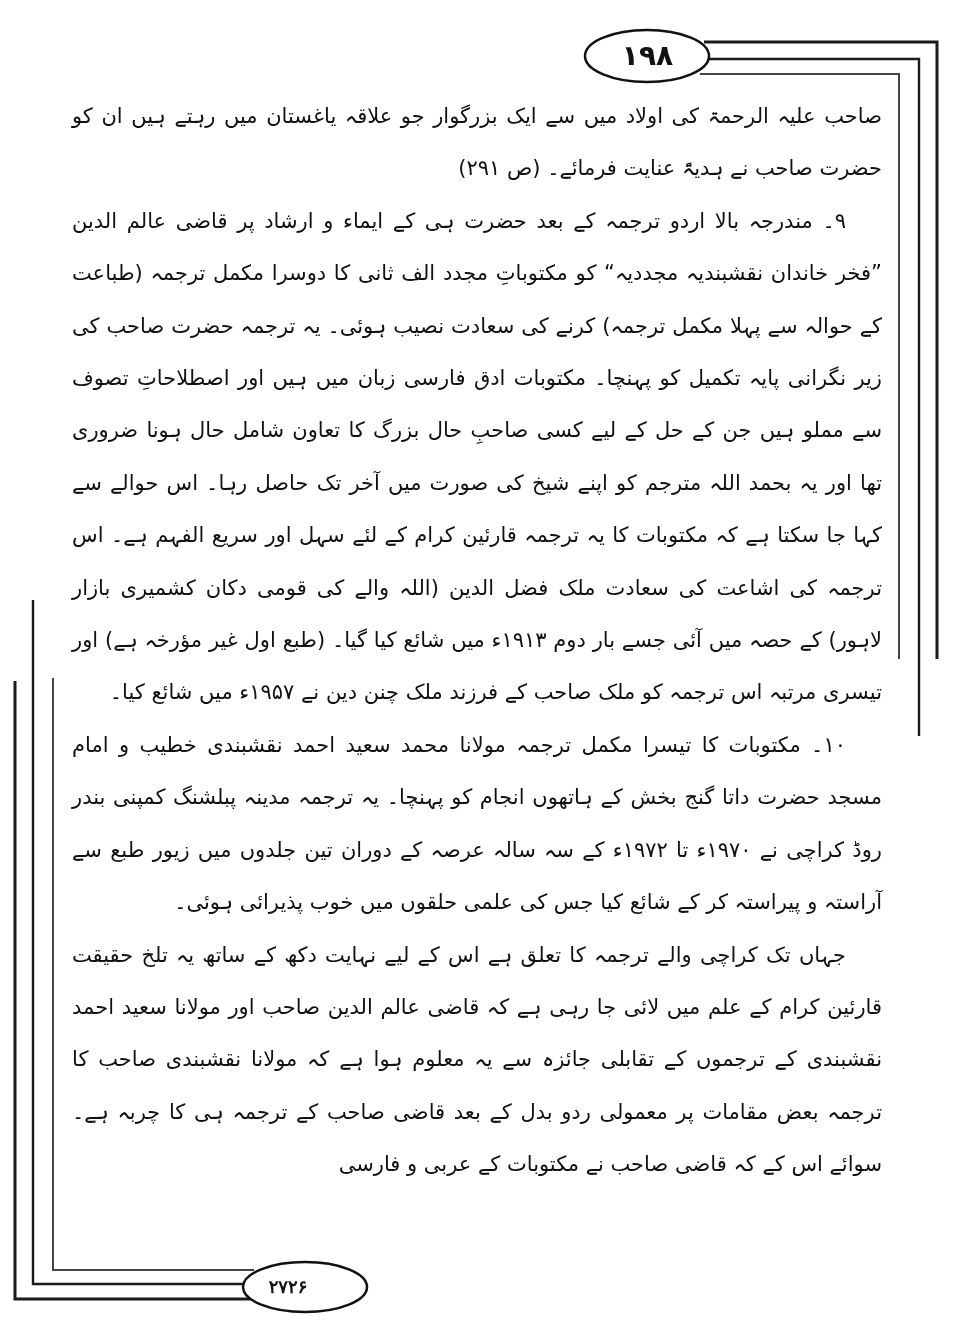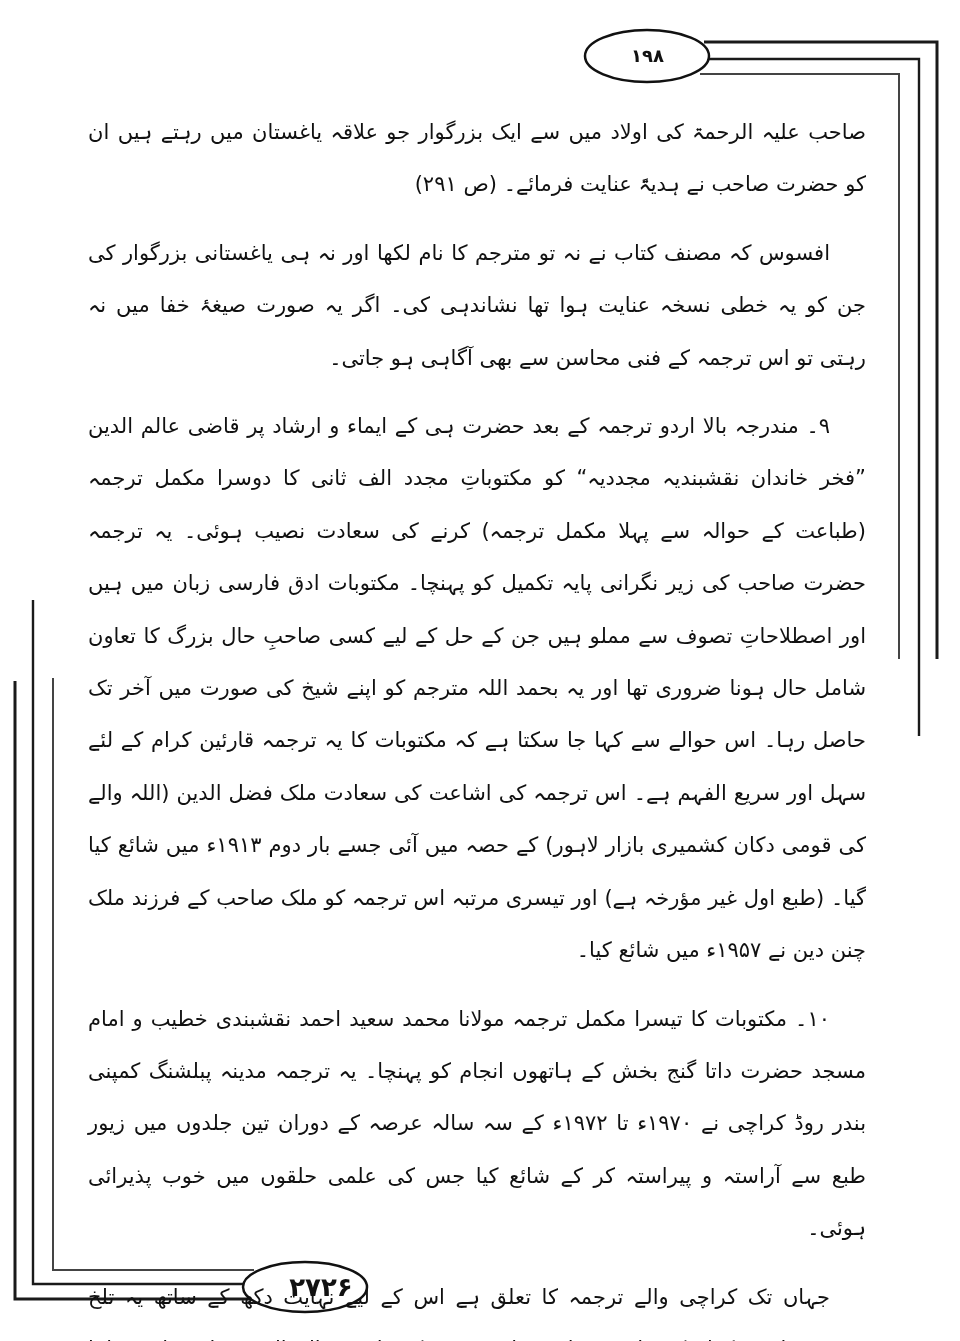--- a/index.html
+++ b/index.html
@@ -1,31 +1,31 @@
 <!DOCTYPE html>
 <html><head>
 <meta charset="utf-8">
 <style>
   html, body { margin: 0; padding: 0; background: #ffffff; }
   body { width: 960px; height: 1341px; position: relative; overflow: hidden; }
   .frame { position: absolute; left: 0; top: 0; width: 960px; height: 1341px; }
   .frame svg { display: block; }
   .page-num {
-    position: absolute; font-family: "DejaVu Sans", sans-serif; font-size: 18px;
+    position: absolute; font-family: "DejaVu Sans", sans-serif; font-size: 28px;
     font-weight: bold; color: #111; text-align: center; direction: rtl;
   }
   .page-num.top { left: 585px; top: 36px; width: 125px; height: 40px; line-height: 40px; }
-  .page-num.bottom { left: 259px; top: 1267px; width: 124px; height: 40px; line-height: 40px; font-size: 26px; }
+  .page-num.bottom { left: 226px; top: 1267px; width: 124px; height: 40px; line-height: 40px; font-size: 18px; font-family: Liberation Serif, serif; }
   .text {
     position: absolute; left: 72px; top: 90px; width: 810px;
     direction: rtl; text-align: justify; text-align-last: right;
     font-family: "DejaVu Sans", sans-serif; font-size: 21px; line-height: 52.4px;
     color: #111;
   }
-  .text p { margin: 16px; }
+  .text p { margin: 0; }
   .text p.indent { text-indent: 36px; }
 </style>
 </head>
 <body>
 
 <div class="frame">
   <svg width="960" height="1341" viewBox="0 0 960 1341" xmlns="http://www.w3.org/2000/svg">
 
     <g fill="none" stroke="#1a1a1a">
       <path d="M704 42 H937 V659" stroke-width="3"></path>
@@ -41,19 +41,18 @@
 
     <ellipse cx="647" cy="56" rx="62" ry="26" fill="#fff" stroke="#111" stroke-width="2.5"></ellipse>
     <ellipse cx="305" cy="1287" rx="62" ry="25" fill="#fff" stroke="#111" stroke-width="2.5"></ellipse>
   </svg>
 </div>
 
 <div class="page-num top">۱۹۸</div>
 
 <div class="text">
   <p>صاحب علیہ الرحمۃ کی اولاد میں سے ایک بزرگوار جو علاقہ یاغستان میں رہتے ہیں ان کو حضرت صاحب نے ہدیۃً عنایت فرمائے۔ (ص ۲۹۱)</p>
-  <p class="indent">افسوس کہ مصنف کتاب نے نہ تو مترجم کا نام لکھا اور نہ ہی یاغستانی بزرگوار کی جن کو یہ خطی نسخہ عنایت ہوا تھا نشاندہی کی۔ اگر یہ صورت صیغۂ خفا میں نہ رہتی تو اس ترجمہ کے فنی محاسن سے بھی آگاہی ہو جاتی۔</p>
   <p class="indent">۹۔ مندرجہ بالا اردو ترجمہ کے بعد حضرت ہی کے ایماء و ارشاد پر قاضی عالم الدین ”فخر خاندان نقشبندیہ مجددیہ“ کو مکتوباتِ مجدد الف ثانی کا دوسرا مکمل ترجمہ (طباعت کے حوالہ سے پہلا مکمل ترجمہ) کرنے کی سعادت نصیب ہوئی۔ یہ ترجمہ حضرت صاحب کی زیر نگرانی پایہ تکمیل کو پہنچا۔ مکتوبات ادق فارسی زبان میں ہیں اور اصطلاحاتِ تصوف سے مملو ہیں جن کے حل کے لیے کسی صاحبِ حال بزرگ کا تعاون شامل حال ہونا ضروری تھا اور یہ بحمد اللہ مترجم کو اپنے شیخ کی صورت میں آخر تک حاصل رہا۔ اس حوالے سے کہا جا سکتا ہے کہ مکتوبات کا یہ ترجمہ قارئین کرام کے لئے سہل اور سریع الفہم ہے۔ اس ترجمہ کی اشاعت کی سعادت ملک فضل الدین (اللہ والے کی قومی دکان کشمیری بازار لاہور) کے حصہ میں آئی جسے بار دوم ۱۹۱۳ء میں شائع کیا گیا۔ (طبع اول غیر مؤرخہ ہے) اور تیسری مرتبہ اس ترجمہ کو ملک صاحب کے فرزند ملک چنن دین نے ۱۹۵۷ء میں شائع کیا۔</p>
   <p class="indent">۱۰۔ مکتوبات کا تیسرا مکمل ترجمہ مولانا محمد سعید احمد نقشبندی خطیب و امام مسجد حضرت داتا گنج بخش کے ہاتھوں انجام کو پہنچا۔ یہ ترجمہ مدینہ پبلشنگ کمپنی بندر روڈ کراچی نے ۱۹۷۰ء تا ۱۹۷۲ء کے سہ سالہ عرصہ کے دوران تین جلدوں میں زیور طبع سے آراستہ و پیراستہ کر کے شائع کیا جس کی علمی حلقوں میں خوب پذیرائی ہوئی۔</p>
   <p class="indent">جہاں تک کراچی والے ترجمہ کا تعلق ہے اس کے لیے نہایت دکھ کے ساتھ یہ تلخ حقیقت قارئین کرام کے علم میں لائی جا رہی ہے کہ قاضی عالم الدین صاحب اور مولانا سعید احمد نقشبندی کے ترجموں کے تقابلی جائزہ سے یہ معلوم ہوا ہے کہ مولانا نقشبندی صاحب کا ترجمہ بعض مقامات پر معمولی ردو بدل کے بعد قاضی صاحب کے ترجمہ ہی کا چربہ ہے۔ سوائے اس کے کہ قاضی صاحب نے مکتوبات کے عربی و فارسی</p>
 </div>
 
 <div class="page-num bottom">۲۷۲۶</div>
 
 </body></html>

